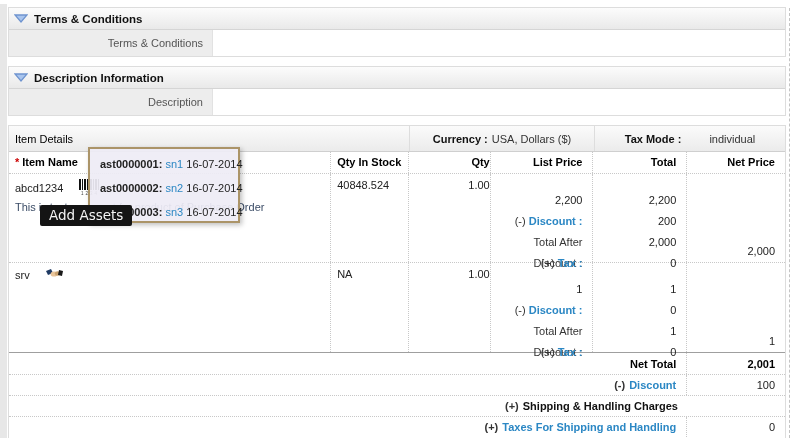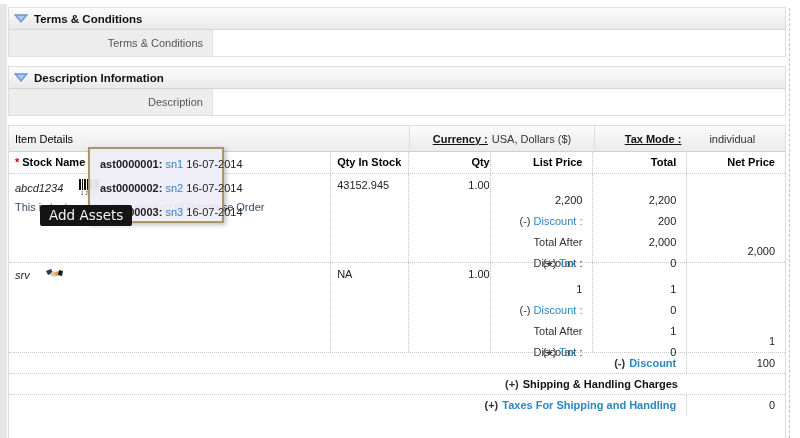--- a/index.html
+++ b/index.html
@@ -22,59 +22,59 @@
   .field-value { flex:1; background:#fff; }
 
   
   #item-panel { top:125px; height:313px; border-bottom:none; }
   .item-bar { display:flex; height:26px; background:linear-gradient(#fbfbfb,#ebebeb);
               border-bottom:1px solid #cfcfcf; }
   .item-bar .bar-c1 { width:400px; display:flex; align-items:center; padding-left:6px;
                       font-weight:normal; color:#000; }
   .item-bar .bar-c2 { width:185px; border-left:1px solid #ddd; display:flex; align-items:center; justify-content:center; }
   .item-bar .bar-c3 { width:191px; border-left:1px solid #ddd; display:flex; align-items:center; justify-content:center;gap:24px; }
-  .bar-lab { font-weight:bold; color:#111; margin-right:4px;text-decoration:underline; }
+  .bar-lab { font-weight:bold; color:#111; margin-right:4px; }
   .bar-val { color:#333; }
 
   .thead { display:flex; height:21px; line-height:21px; font-weight:bold; color:#000; }
   .trow  { display:flex; border-top:1px dotted #c8c8c8; }
   .c1 { width:322px; padding:5px 4px 0 6px; }
   .c2 { width:78px;  border-left:1px dotted #c8c8c8; padding:5px 0 0 6px; }
   .c3 { width:82px;  border-left:1px dotted #c8c8c8; padding:5px 0 0 6px;text-align:right; }
   .c4 { width:103px; border-left:1px dotted #c8c8c8; text-align:right; padding-right:10px; }
   .c5 { width:94px;  border-left:1px dotted #c8c8c8; text-align:right; padding-right:10px; }
   .c6 { width:99px;  border-left:1px dotted #c8c8c8; text-align:right; padding-right:10px;
         display:flex; align-items:flex-end; justify-content:flex-end; padding-bottom:5px; }
   .thead .c1 { padding-top:0; } .thead .c2,.thead .c3 { padding-top:0; }
   .thead .c6 { align-items:center; padding-bottom:0; }
   .sub { height:21px; line-height:21px; }
   .c4 .sub:first-child, .c5 .sub:first-child { margin-top:16px; }
   .row1 { height:89px; } .row2 { height:90px; }
 
-  .item-name { color:#222; display:flex; align-items:center; gap:16px;font-style:italic; }
+  .item-name { color:#222; display:flex; align-items:center; gap:16px; }
   .item-comment { color:#3b4c66; margin-top:4px; }
 
-  a.lnk { color:#2b87c4; text-decoration:none; font-weight:normal; cursor:pointer; }
+  a.lnk { color:#2b87c4; text-decoration:none; font-weight:bold; cursor:pointer; }
   .plain { color:#333; font-weight:normal; }
 
   .nettotal { display:flex; height:22px; line-height:22px; border-top:1px solid #9f9f9f; }
   .nt-space { width:585px; }
   .nt-label { width:94px; text-align:right; padding-right:10px; font-weight:bold; color:#000; }
   .nt-value { width:99px; text-align:right; padding-right:10px; font-weight:bold; color:#000;
               border-left:1px dotted #c8c8c8; }
 
   .sumrow { display:flex; height:21px; line-height:21px; border-top:1px dotted #c8c8c8; }
   .sum-label { width:679px; text-align:right; padding-right:10px; }
   .sum-value { width:99px; text-align:right; padding-right:10px; border-left:1px dotted #c8c8c8; color:#222; }
   .sum-prefix { color:#333; font-weight:bold; margin-right:4px; }
   .sum-link { color:#2b87c4; font-weight:bold; cursor:pointer; }
   .sum-dark { color:#111; font-weight:bold; }
 
   
-  .asset-tip { position:absolute; left:88px; top:147px; width:136px; height:76px;
+  .asset-tip { position:absolute; left:88px; top:147px; width:152px; height:76px;
                background:rgba(238,236,245,0.93); border:2px solid #ab9468;
                box-shadow:2px 2px 5px rgba(0,0,0,0.25); z-index:5; padding:3px 6px 0 10px; }
   .asset-line { height:24px; line-height:24px; white-space:nowrap; text-align:right; }
   .asset-id { font-weight:bold; color:#222; }
   .asset-link { color:#2b87c4; text-decoration:none; cursor:pointer; }
   .asset-date { color:#222; }
 
   .add-assets-tip { position:absolute; left:40px; top:205px; height:21px; z-index:6;
                     background:#141414; color:#f4f4f4; font-size:13.5px; line-height:21px;
                     padding:0 9px; border-radius:2px; font-family:"DejaVu Sans", sans-serif; }
@@ -126,21 +126,21 @@
         <span class="bar-val">USA, Dollars ($)</span>
       </div>
       <div class="bar-c3">
         <span class="bar-lab">Tax Mode :</span>
         <span class="bar-val">individual</span>
       </div>
     </div>
 
     <div class="thead">
       <div class="c1">
-        <span class="req">*</span><span>Stock Name</span>
+        <span class="req">*</span><span>Item Name</span>
       </div>
       <div class="c2">Qty In Stock</div>
       <div class="c3">Qty</div>
       <div class="c4">List Price</div>
       <div class="c5">Total</div>
       <div class="c6">Net Price</div>
     </div>
 
     <div class="trow row1">
       <div class="c1">
@@ -155,21 +155,21 @@
               <rect x="10" y="0" width="3" height="11" fill="#111"></rect>
               <rect x="14" y="0" width="1" height="11" fill="#111"></rect>
               <rect x="16" y="0" width="2" height="11" fill="#111"></rect>
               <rect x="19" y="0" width="1" height="11" fill="#111"></rect>
               <text x="2" y="15.5" font-size="4.5" fill="#444" letter-spacing="2">1234</text>
             </svg>
           </span>
         </div>
         <div class="item-comment">This is test comment for product of Purchase Order</div>
       </div>
-      <div class="c2">43152.945</div>
+      <div class="c2">40848.524</div>
       <div class="c3">1.00</div>
       <div class="c4">
         <div class="sub">2,200</div>
         <div class="sub"><span class="plain">(-)</span> <a class="lnk">Discount :</a></div>
         <div class="sub plain">Total After Discount :</div>
         <div class="sub"><span class="plain">(+)</span> <a class="lnk">Tax :</a></div>
       </div>
       <div class="c5">
         <div class="sub">2,200</div>
         <div class="sub">200</div>
@@ -203,20 +203,25 @@
       </div>
       <div class="c5">
         <div class="sub">1</div>
         <div class="sub">0</div>
         <div class="sub">1</div>
         <div class="sub">0</div>
       </div>
       <div class="c6">1</div>
     </div>
 
+    <div class="nettotal">
+      <div class="nt-space"></div>
+      <div class="nt-label">Net Total</div>
+      <div class="nt-value">2,001</div>
+    </div>
 
     <div class="sumrow">
       <div class="sum-label">
         <span class="sum-prefix">(-)</span><a class="sum-link">Discount</a>
       </div>
       <div class="sum-value">100</div>
     </div>
     <div class="sumrow">
       <div class="sum-label">
         <span class="sum-prefix">(+)</span><span class="sum-dark">Shipping &amp; Handling Charges</span>

